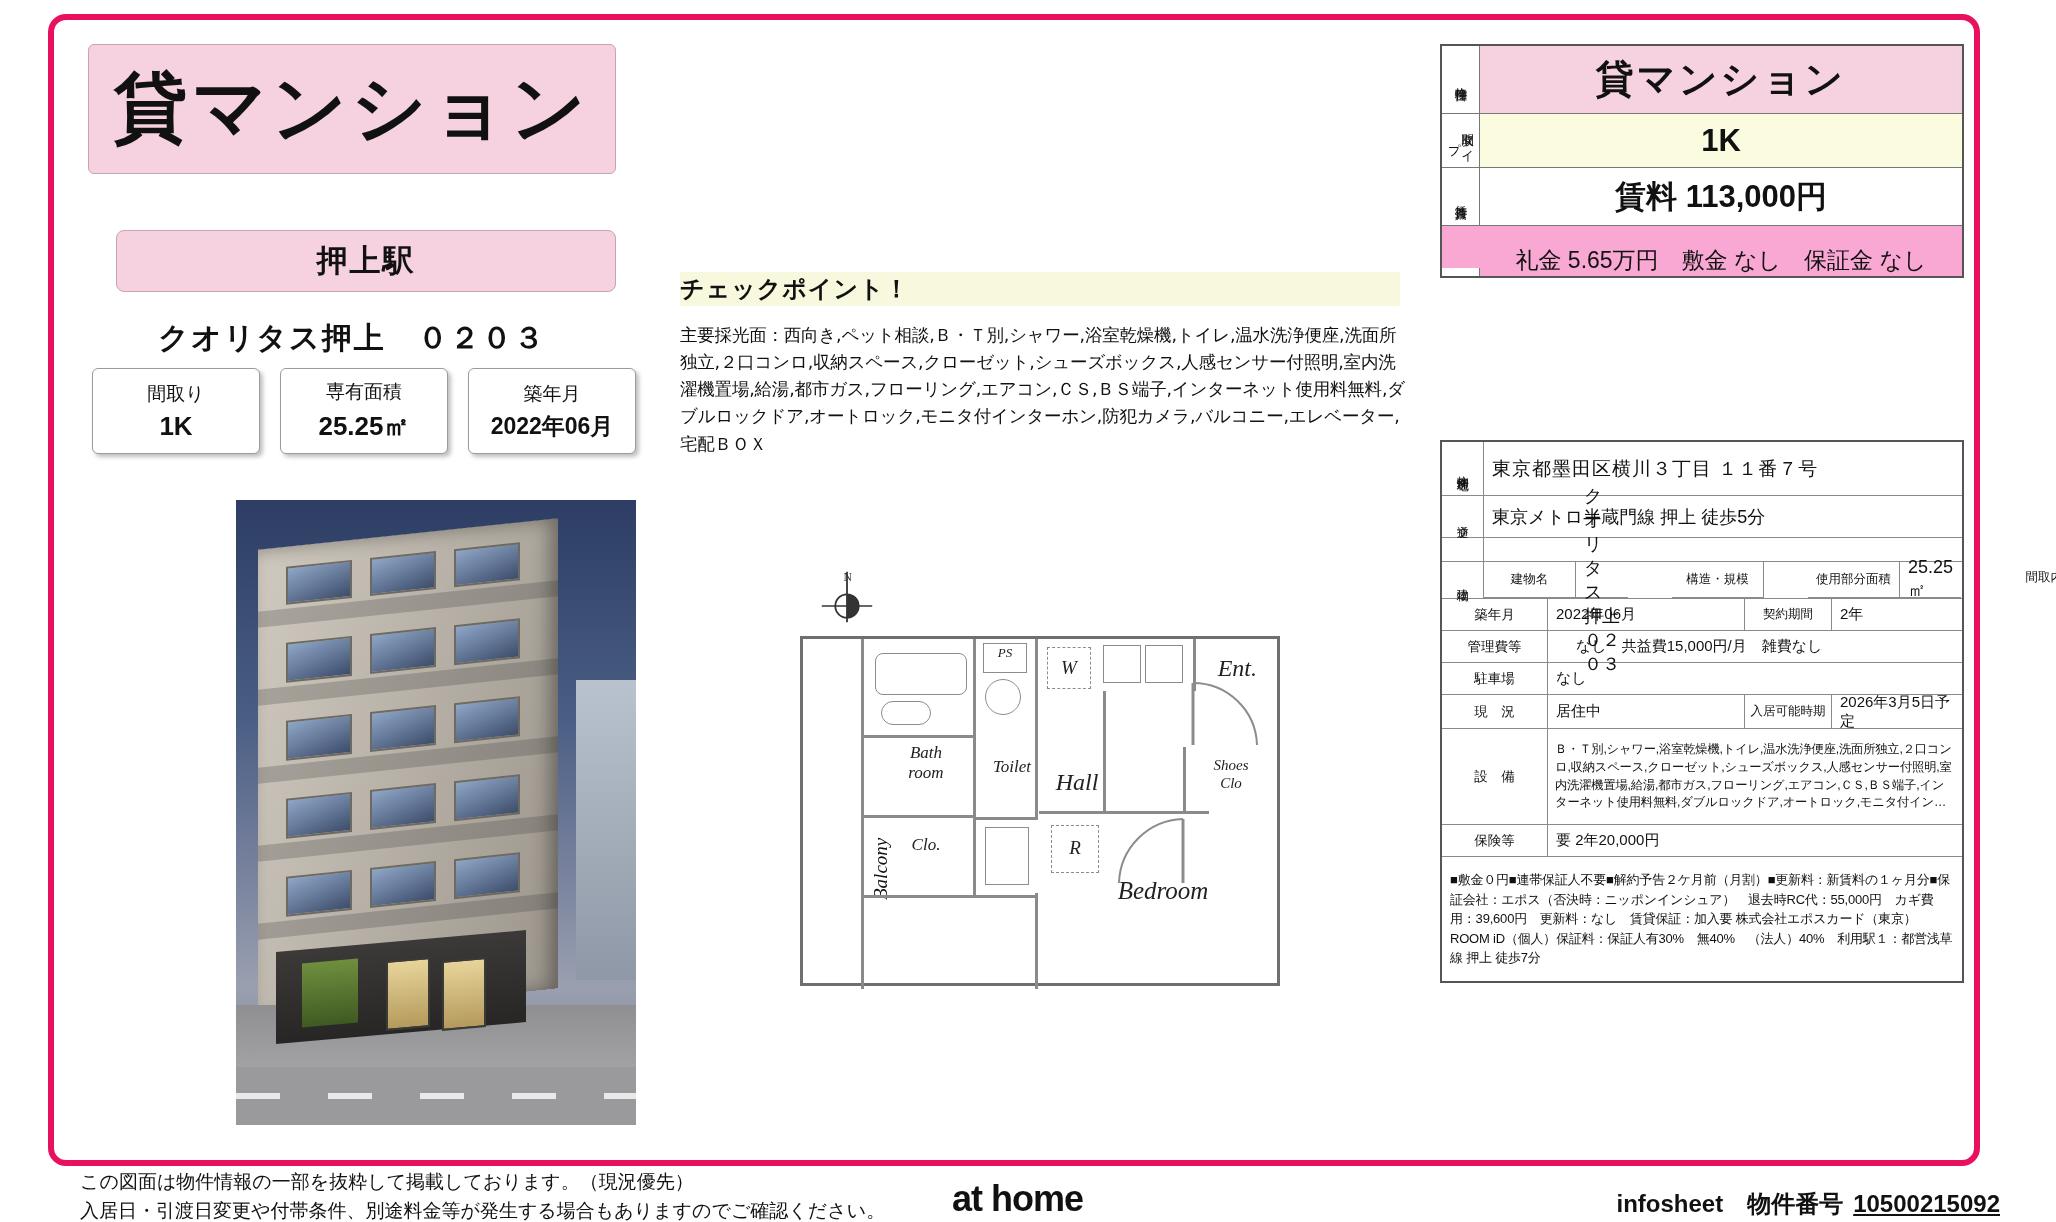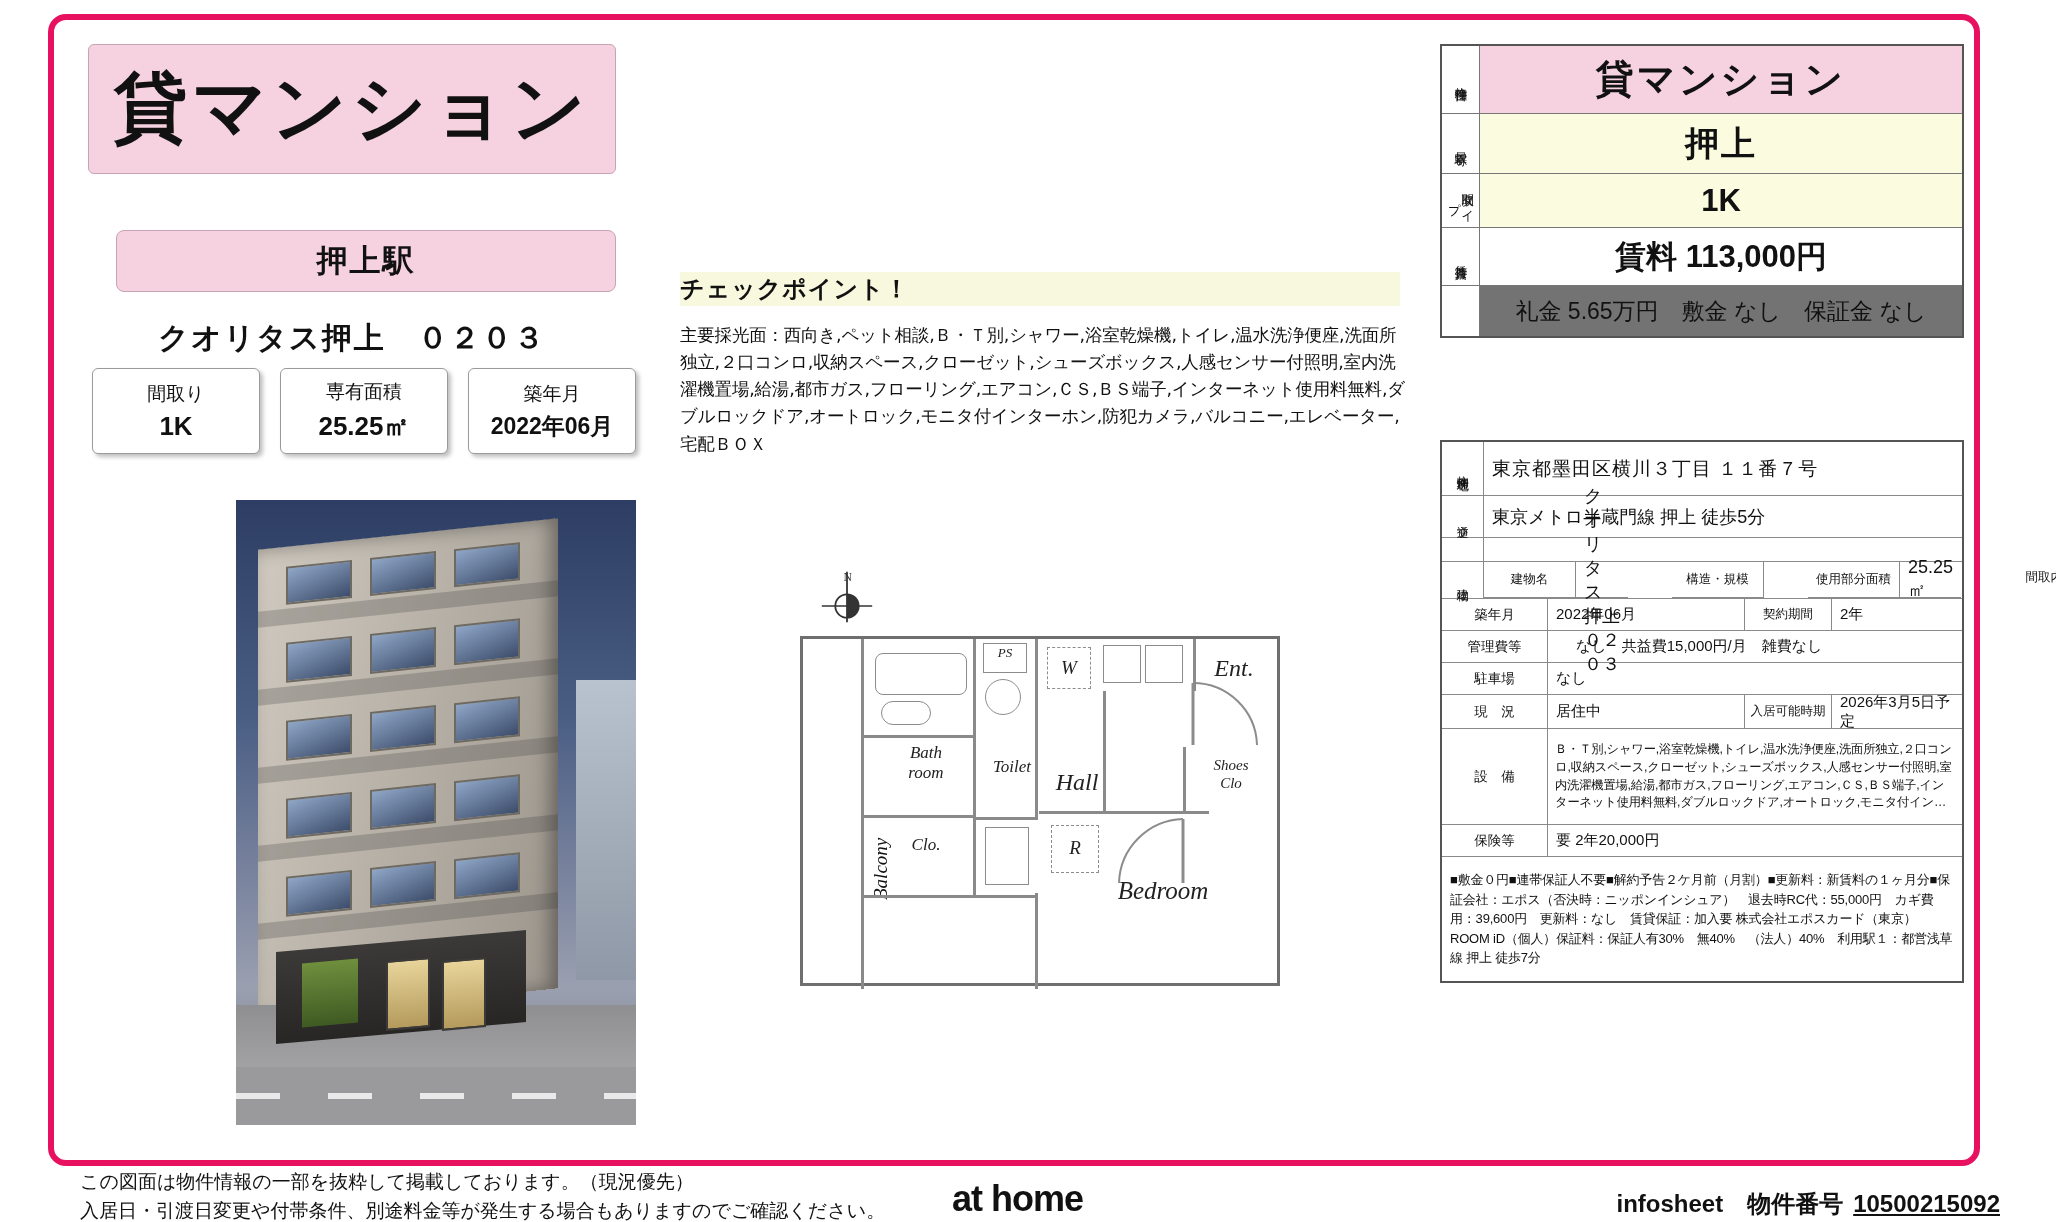--- a/index.html
+++ b/index.html
@@ -154,21 +154,21 @@
   .rt .vlab span { writing-mode:vertical-rl; letter-spacing:1px; }
   .rt .val { flex:1; display:flex; align-items:center; justify-content:center; }
   .r1 { background:#f6d2e0; height:68px; }
   .r1 .val { font-size:38px; font-weight:bold; letter-spacing:3px; }
   .r2 { background:#fbfbe0; height:60px; }
   .r2 .val { font-size:34px; font-weight:bold; letter-spacing:2px; }
   .r3 { background:#fbfbe0; height:54px; }
   .r3 .val { font-size:31px; font-weight:bold; }
   .r4 { background:#fff; height:58px; }
   .r4 .val { font-size:31px; font-weight:bold; }
-  .r5 { background:#737373; height:50px; }
+  .r5 { background:#f9a8d4; height:50px;align-items:flex-end; }
   .r5 .val { font-size:23px; }
 
   
   .dt {
     position:absolute; left:1440px; top:440px; width:524px;
     border:2px solid #555; background:#fff; font-size:14px;
   }
   .dt .r { display:flex; border-bottom:1px solid #8a8a8a; }
   .dt .r:last-child { border-bottom:none; }
   .dt .lab {
@@ -323,21 +323,21 @@
       <div class="fp-fix" style="left:182px; top:188px; width:44px; height:58px;"></div>
 
       <div class="fp-dash" style="left:244px; top:8px; width:44px; height:42px;"></div>
       <div class="fp-lbl" style="left:244px; top:18px; width:44px; font-size:19px;">W</div>
 
       <div class="fp-fix" style="left:300px; top:6px; width:38px; height:38px;"></div>
       <div class="fp-fix" style="left:342px; top:6px; width:38px; height:38px;"></div>
 
       <div class="fp-w" style="left:300px; top:52px; width:3px; height:120px;"></div>
       <div class="fp-w" style="left:390px; top:0; width:3px; height:52px;"></div>
-      <div class="fp-lbl big" style="left:392px; top:16px; width:78px;">Ent.</div>
+      <div class="fp-lbl big" style="left:376px; top:16px; width:78px;text-align:right;">Ent.</div>
       <svg style="position:absolute; left:388px; top:42px; width:92px; height:66px;" viewBox="0 0 92 66">
         <path d="M2 2 A64 64 0 0 1 66 64" fill="none" stroke="#8c8c8c" stroke-width="2"></path>
         <line x1="2" y1="2" x2="2" y2="64" stroke="#8c8c8c" stroke-width="3"></line>
       </svg>
 
       <div class="fp-lbl big" style="left:236px; top:130px; width:76px;">Hall</div>
       <div class="fp-w" style="left:236px; top:172px; width:170px; height:3px;"></div>
 
       <div class="fp-dash" style="left:248px; top:186px; width:48px; height:48px;"></div>
       <div class="fp-lbl" style="left:248px; top:198px; width:48px; font-size:19px;">R</div>
@@ -356,26 +356,20 @@
       <div class="fp-lbl big" style="left:260px; top:238px; width:200px; font-size:25px;">Bedroom</div>
     </div>
   </div>
 
   <div class="rt">
     <div class="row r1">
       <div class="vlab">
           <span>物件種目</span>
         </div>
       <div class="val">貸マンション</div>
-    </div>
-    <div class="row r2">
-      <div class="vlab">
-          <span>最寄駅</span>
-        </div>
-      <div class="val">押上</div>
     </div>
     <div class="row r3">
       <div class="vlab">
           <span>間取タイプ</span>
         </div>
       <div class="val">1K</div>
     </div>
     <div class="row r4">
       <div class="vlab">
           <span>賃貸条件</span>

